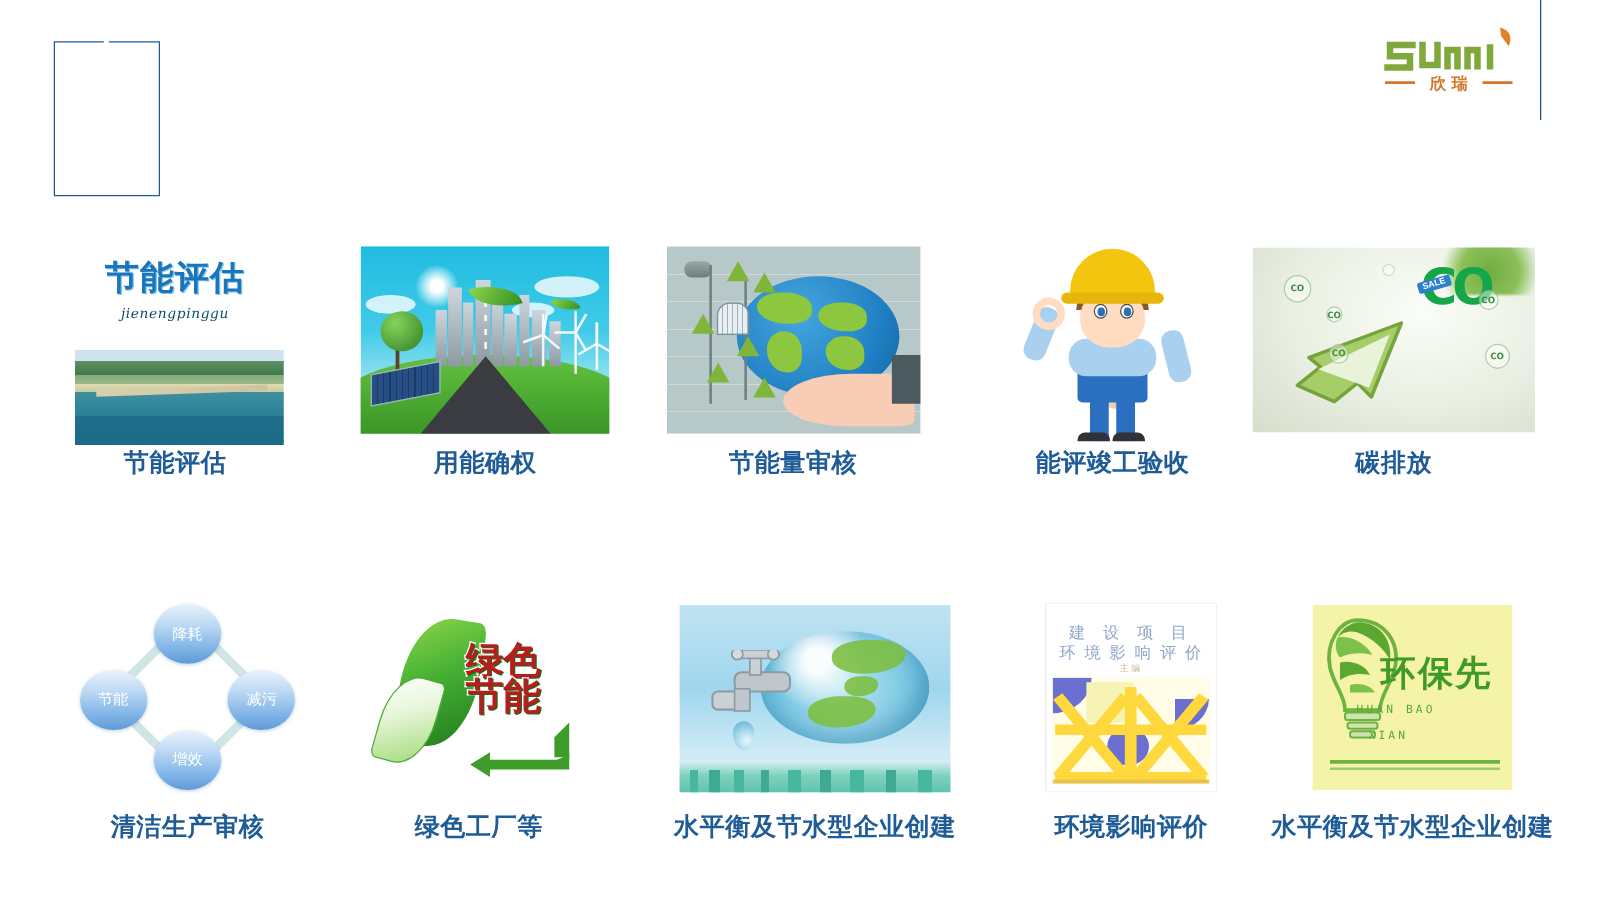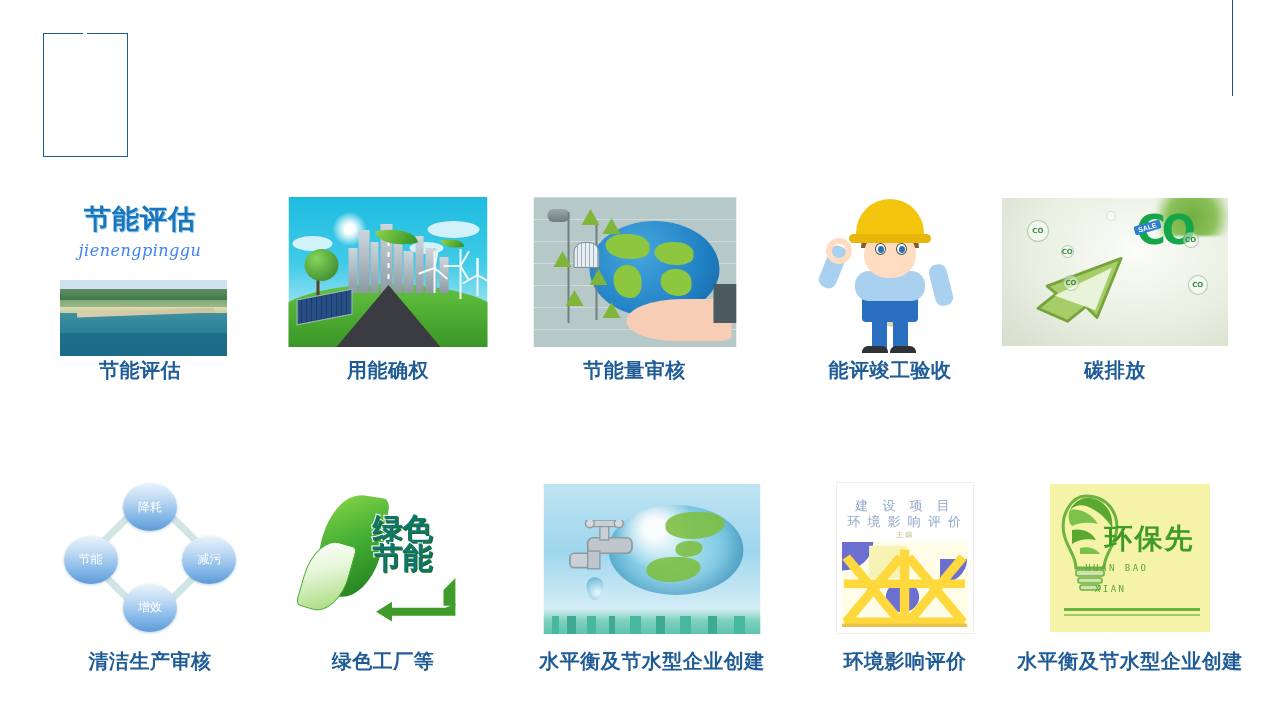--- a/index.html
+++ b/index.html
@@ -121,22 +121,22 @@
     align-items: center; justify-content: center;
   }
   .poster-cn {
     font-size: 27px; font-weight: bold; letter-spacing: 1px;
     color: #1C74BC;
     text-shadow: 1px 1px 0 #7FC8E8;
     font-family: "DejaVu Serif", serif;
   }
   .poster-py {
     margin-top: 4px;
-    font-size: 16px; font-style: italic; letter-spacing: 0.5px;
-    color: #3b82f6;
+    font-size: 11px; font-style: italic; letter-spacing: 0.5px;
+    color: #0c4a6e;
     font-family: "DejaVu Serif", serif;
   }
   .poster-photo {
     position: absolute; left: 8%; right: 4%; top: 54%; bottom: 3%;
     background:
       linear-gradient(to bottom,
         #cfe3ef 0%, #cfe3ef 12%,
         #5f8f63 12%, #3e7a4a 26%,
         #7fa878 26%, #9bb98a 36%,
         #e3d9b0 36%, #bfd0a0 44%,
@@ -423,21 +423,21 @@
     width: 44px; height: 72px;
     background: linear-gradient(150deg,#ffffff 0%, #e8f7dc 40%, #9fd86f 100%);
     border: 1.6px solid #4cab33;
     border-radius: 58% 10% 58% 10%;
     transform: rotate(16deg);
   }
   .gl-txt {
     position: absolute; left: 44%; top: 22%;
     font-size: 30px; font-weight: bold;
     line-height: .96;
-    color: #0f766e;
+    color: #b91c1c;
     -webkit-text-stroke: 2px #ffffff;
     paint-order: stroke fill;
     text-shadow: 1px 1px 0 #1d6b1a;
     font-family: "DejaVu Sans", sans-serif;
   }
   .gl-arrow {
     position: absolute; right: 4%; bottom: 8%;
     width: 54%; height: 30%;
   }
   .gl-arrow svg { width: 100%; height: 100%; }
@@ -549,20 +549,38 @@
 
   <div id="title-block">
     <div id="title-frame"></div>
   </div>
   <div id="frame-gap-top"></div>
   <div id="frame-gap-bottom"></div>
 
   <div id="title-text-wrap">
   </div>
 
+  <div id="logo">
+    <svg viewBox="0 0 118 58" width="118" height="58">
+
+      <path d="M100 2 C108 4 110 10 107 17 L101 9 Z" fill="#E0802C"></path>
+
+      <g fill="none" stroke="#7FA93A" stroke-width="5.2" stroke-linecap="square">
+        <path d="M30 16 L12 16 L12 25 L28 25 L28 34 L10 34"></path>
+        <path d="M38 16 L38 32 L50 32 L50 16"></path>
+        <path d="M58 33 L58 20 L66 20 L66 33"></path>
+        <path d="M74 33 L74 20 L82 20 L82 33"></path>
+        <path d="M92 33 L92 18"></path>
+      </g>
+
+      <rect x="8" y="45" width="24" height="2.2" fill="#D4762A"></rect>
+      <rect x="86" y="45" width="24" height="2.2" fill="#D4762A"></rect>
+      <text x="59" y="51" font-family="DejaVu Sans, sans-serif" font-size="13" font-weight="bold" fill="#D4762A" text-anchor="middle">欣 瑞</text>
+    </svg>
+  </div>
   <div id="logo-divider"></div>
 
   <div id="scanline"></div>
 
   <div class="row" id="row1">
 
     <div class="card" style="left:40px; width:200px;">
       <div class="thumb" style="top:0; width:190px; height:176px;">
         <div class="art">
           <div class="poster-top">

